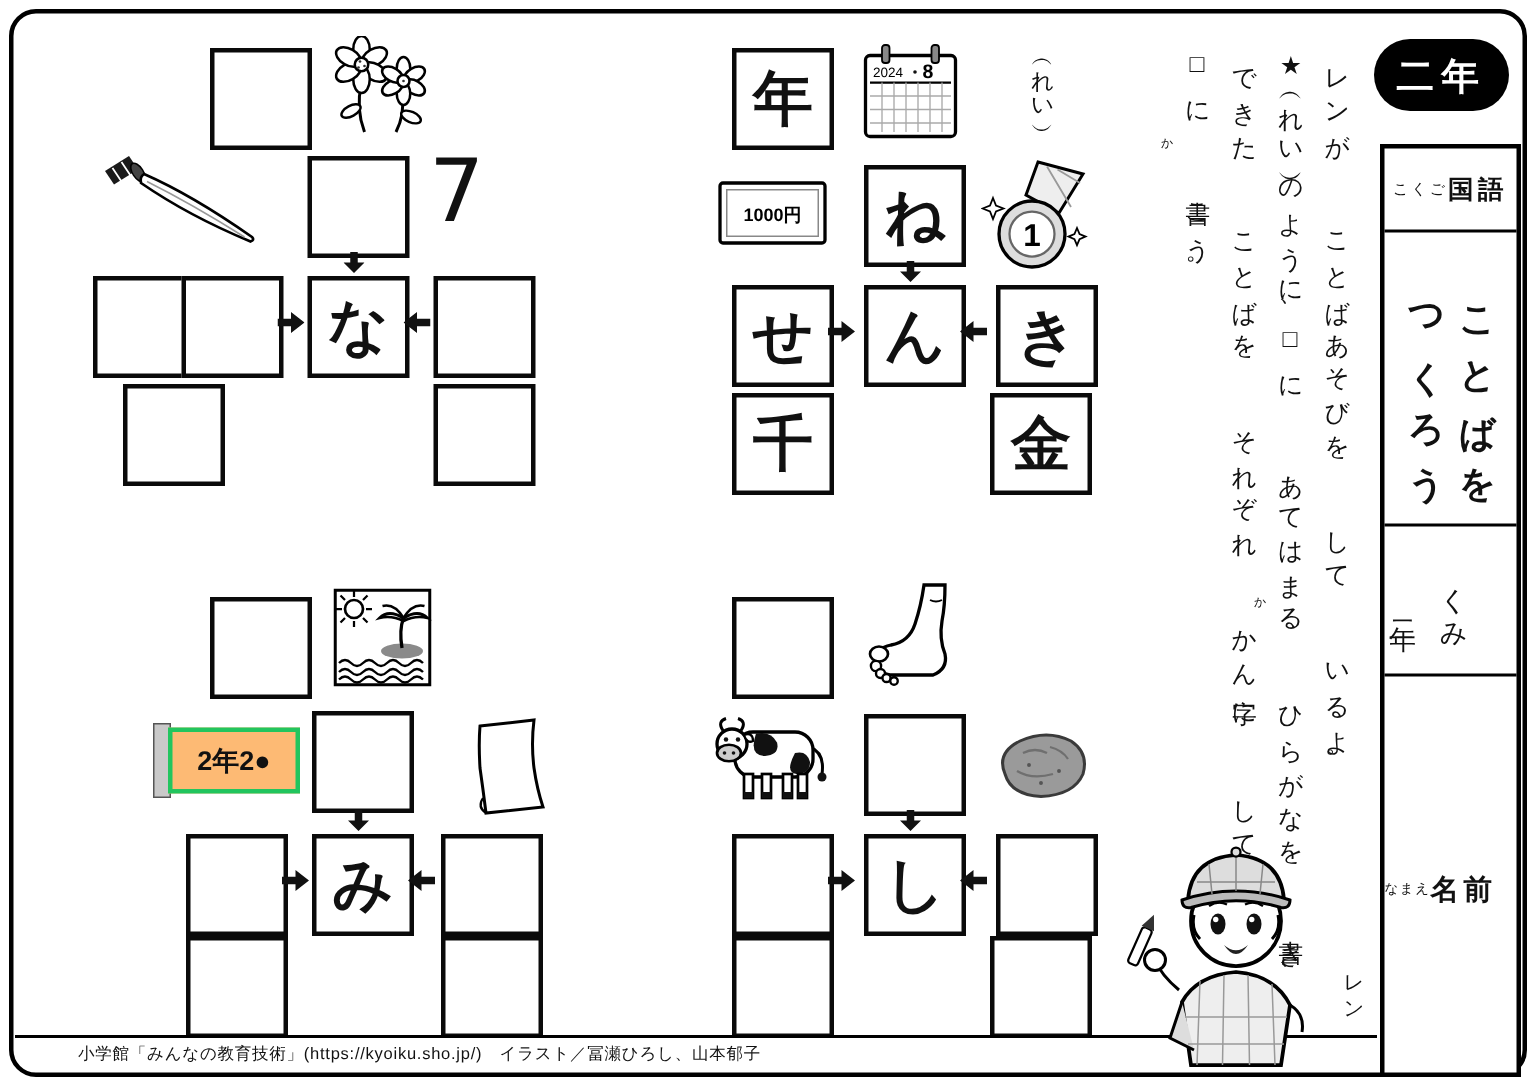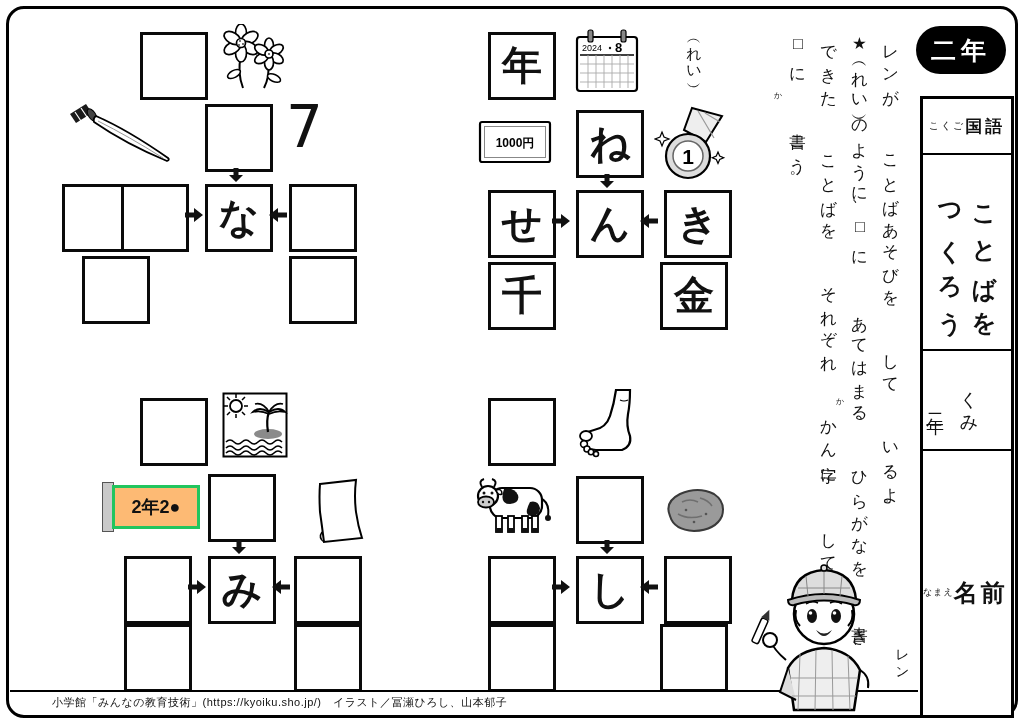--- a/index.html
+++ b/index.html
@@ -19,21 +19,21 @@
   .side-sec{border-bottom:2.5px solid #000;display:flex;flex-direction:row;align-items:center}
   .sec-subject{height:54px;justify-content:center}
   .sec-subject .fg{font-size:10px;letter-spacing:2px}
   .sec-subject .lbl{font-size:17px;font-weight:bold;letter-spacing:3px}
   .sec-title{height:196px;flex-direction:row;justify-content:center;padding-top:14px;box-sizing:border-box}
   .sec-title .vtext{font-size:24px;font-weight:bold;letter-spacing:8px;line-height:34px}
   .sec-class{height:100px;justify-content:flex-start;padding-top:6px;box-sizing:border-box;gap:10px}
   .sec-class .vtext{font-size:18px;letter-spacing:3px}
   .sec-name{height:260px;border-bottom:none;justify-content:flex-start;padding-top:23px;box-sizing:border-box}
   .sec-name .fg{font-size:9px;letter-spacing:1px}
-  .sec-name .lbl{font-size:24px;font-weight:bold;letter-spacing:3px}
+  .sec-name .lbl{font-size:19px;font-weight:bold;letter-spacing:3px}
   .footer-line{position:absolute;left:10px;top:690px;width:908px;border-top:2px solid #000}
   .footer-text{position:absolute;left:52px;top:695px;font-size:11px;letter-spacing:0.5px}
   .seven{position:absolute;left:286px;top:98px;font-size:58px;line-height:1;font-family:"DejaVu Sans",sans-serif}
   .rei{position:absolute;left:684px;top:34px;font-size:15px;letter-spacing:2px}
   .ren-label{position:absolute;left:893px;top:640px;font-size:13.5px;letter-spacing:2px}
   .plate-tab{position:absolute;left:0;top:0;width:12px;height:50px;background:#c9c9c9;border:1.5px solid #555;box-sizing:border-box}
   .plate-face{position:absolute;left:10px;top:3px;width:88px;height:44px;background:#fdba74;border:3px solid #22c55e;box-sizing:border-box;display:flex;align-items:center;justify-content:center;font-weight:bold;font-size:18px}
   svg text{font-family:"Liberation Sans","DejaVu Sans",sans-serif}
 </style>
 </head>

